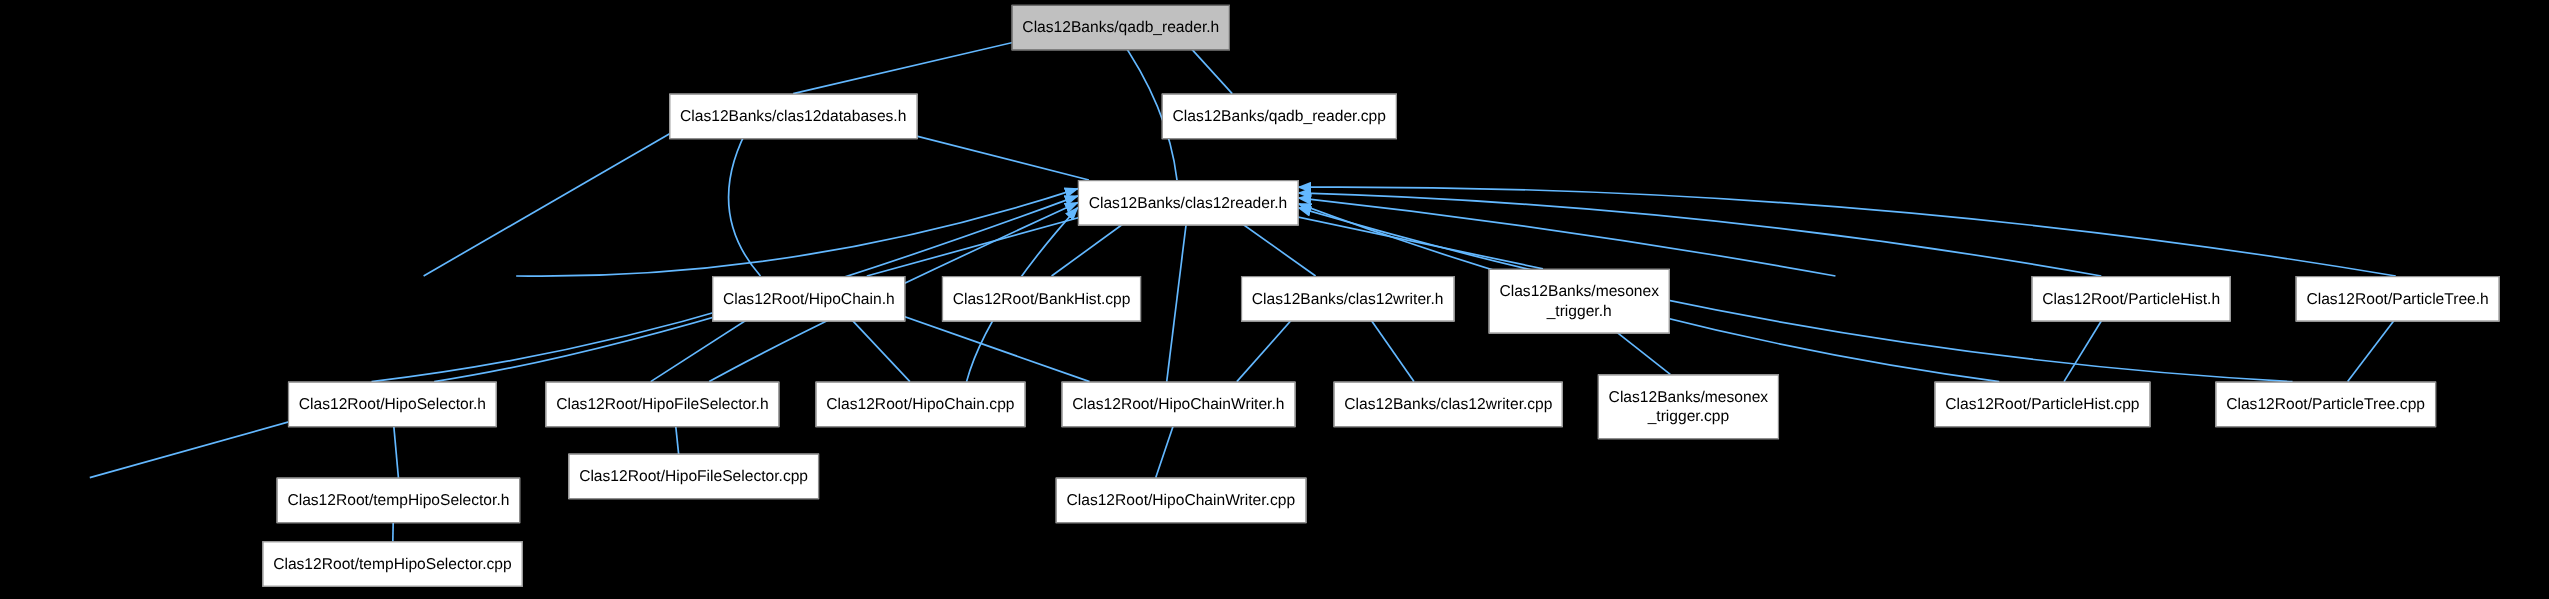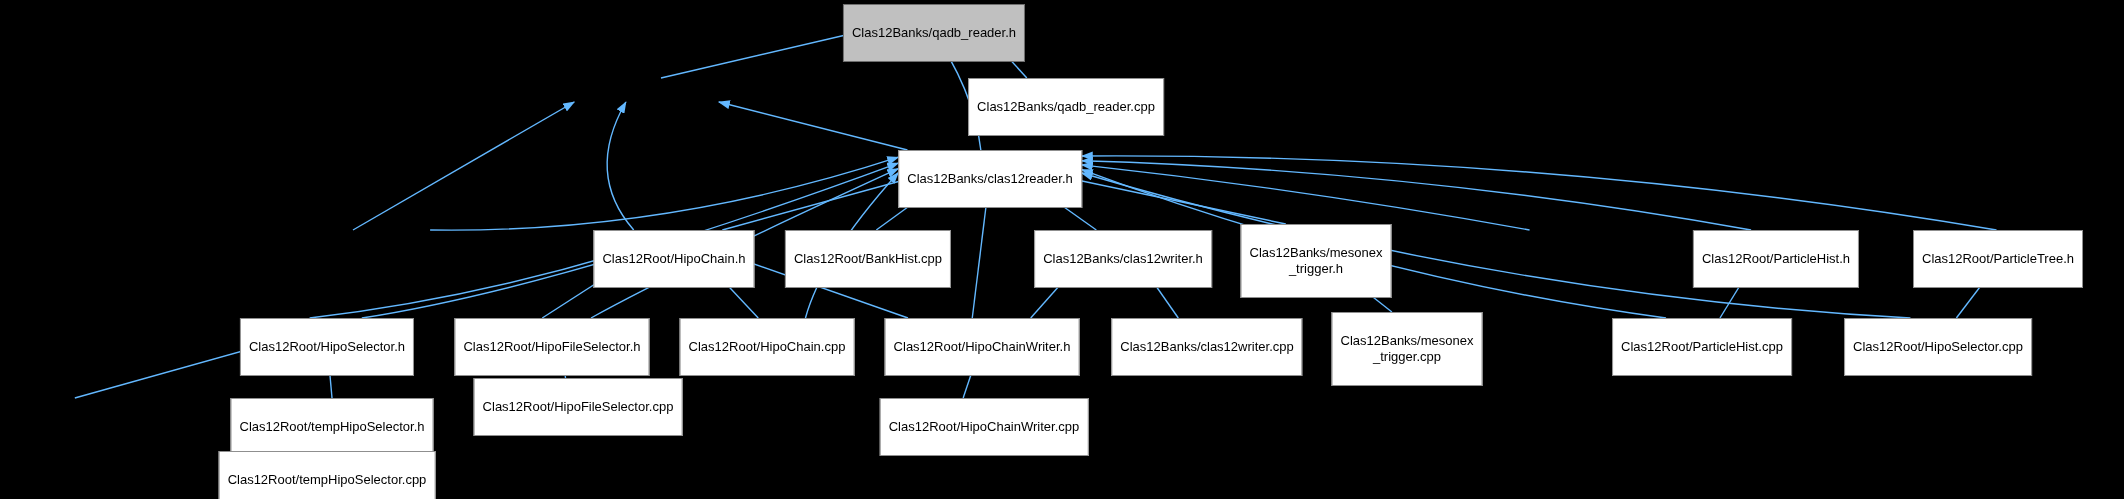--- a/index.html
+++ b/index.html
@@ -14,21 +14,21 @@
   .edge{fill:none;stroke:#63b8ff;stroke-width:1.4px;}
   .node{
     position:absolute;
     transform:translateX(-50%);
     z-index:2;
     background:#ffffff;
     border:1.5px solid #8f8f8f;
     color:#000;
     font-size:13px;
     line-height:16px;
-    padding:20px 8px;
+    padding:10px 8px;
     white-space:pre-line;
     text-align:center;
     box-sizing:border-box;
     cursor:pointer;
   }
   .node.highlight{
     background:#c0c0c0;
     border-color:#6e6e6e;
   }
 </style>
@@ -72,39 +72,40 @@
       <path d="M567.5609375,398 L561.75234375,342" class="edge" marker-end="url(#arrow)"></path>
       <path d="M963.146875,398 L982,342" class="edge" marker-end="url(#arrow)"></path>
       <path d="M1030.69921875,318 L1087.459375,254" class="edge" marker-end="url(#arrow)"></path>
       <path d="M1178.28671875,318 L1133.6621875,254" class="edge" marker-end="url(#arrow)"></path>
       <path d="M1391.903125,312 L1331.096875,264" class="edge" marker-end="url(#arrow)"></path>
       <path d="M1719.9859375,318 L1759.3875,254" class="edge" marker-end="url(#arrow)"></path>
       <path d="M1956.371875,318 L2005.0015625,254" class="edge" marker-end="url(#arrow)"></path>
     </svg>
 
   <div class="node highlight" style="left:934px;top:4px">Clas12Banks/qadb_reader.h</div>
+  <div class="node" style="left:661px;top:78px">Clas12Banks/clas12databases.h</div>
   <div class="node" style="left:1066px;top:78px">Clas12Banks/qadb_reader.cpp</div>
   <div class="node" style="left:990px;top:150px">Clas12Banks/clas12reader.h</div>
 
   <div class="node" style="left:674px;top:230px">Clas12Root/HipoChain.h</div>
   <div class="node" style="left:868px;top:230px">Clas12Root/BankHist.cpp</div>
   <div class="node" style="left:1123px;top:230px">Clas12Banks/clas12writer.h</div>
   <div class="node" style="left:1316px;top:224px">Clas12Banks/mesonex
 _trigger.h</div>
   <div class="node" style="left:1776px;top:230px">Clas12Root/ParticleHist.h</div>
   <div class="node" style="left:1998px;top:230px">Clas12Root/ParticleTree.h</div>
 
   <div class="node" style="left:327px;top:318px">Clas12Root/HipoSelector.h</div>
   <div class="node" style="left:552px;top:318px">Clas12Root/HipoFileSelector.h</div>
   <div class="node" style="left:767px;top:318px">Clas12Root/HipoChain.cpp</div>
   <div class="node" style="left:982px;top:318px">Clas12Root/HipoChainWriter.h</div>
   <div class="node" style="left:1207px;top:318px">Clas12Banks/clas12writer.cpp</div>
   <div class="node" style="left:1407px;top:312px">Clas12Banks/mesonex
 _trigger.cpp</div>
   <div class="node" style="left:1702px;top:318px">Clas12Root/ParticleHist.cpp</div>
-  <div class="node" style="left:1938px;top:318px">Clas12Root/HipoSelector.cpp</div>
+  <div class="node" style="left:1938px;top:318px">Clas12Root/ParticleTree.cpp</div>
 
   <div class="node" style="left:332px;top:398px">Clas12Root/tempHipoSelector.h</div>
   <div class="node" style="left:578px;top:378px">Clas12Root/HipoFileSelector.cpp</div>
   <div class="node" style="left:984px;top:398px">Clas12Root/HipoChainWriter.cpp</div>
 
   <div class="node" style="left:327px;top:451px">Clas12Root/tempHipoSelector.cpp</div>
 </div>
 
 </body></html>

